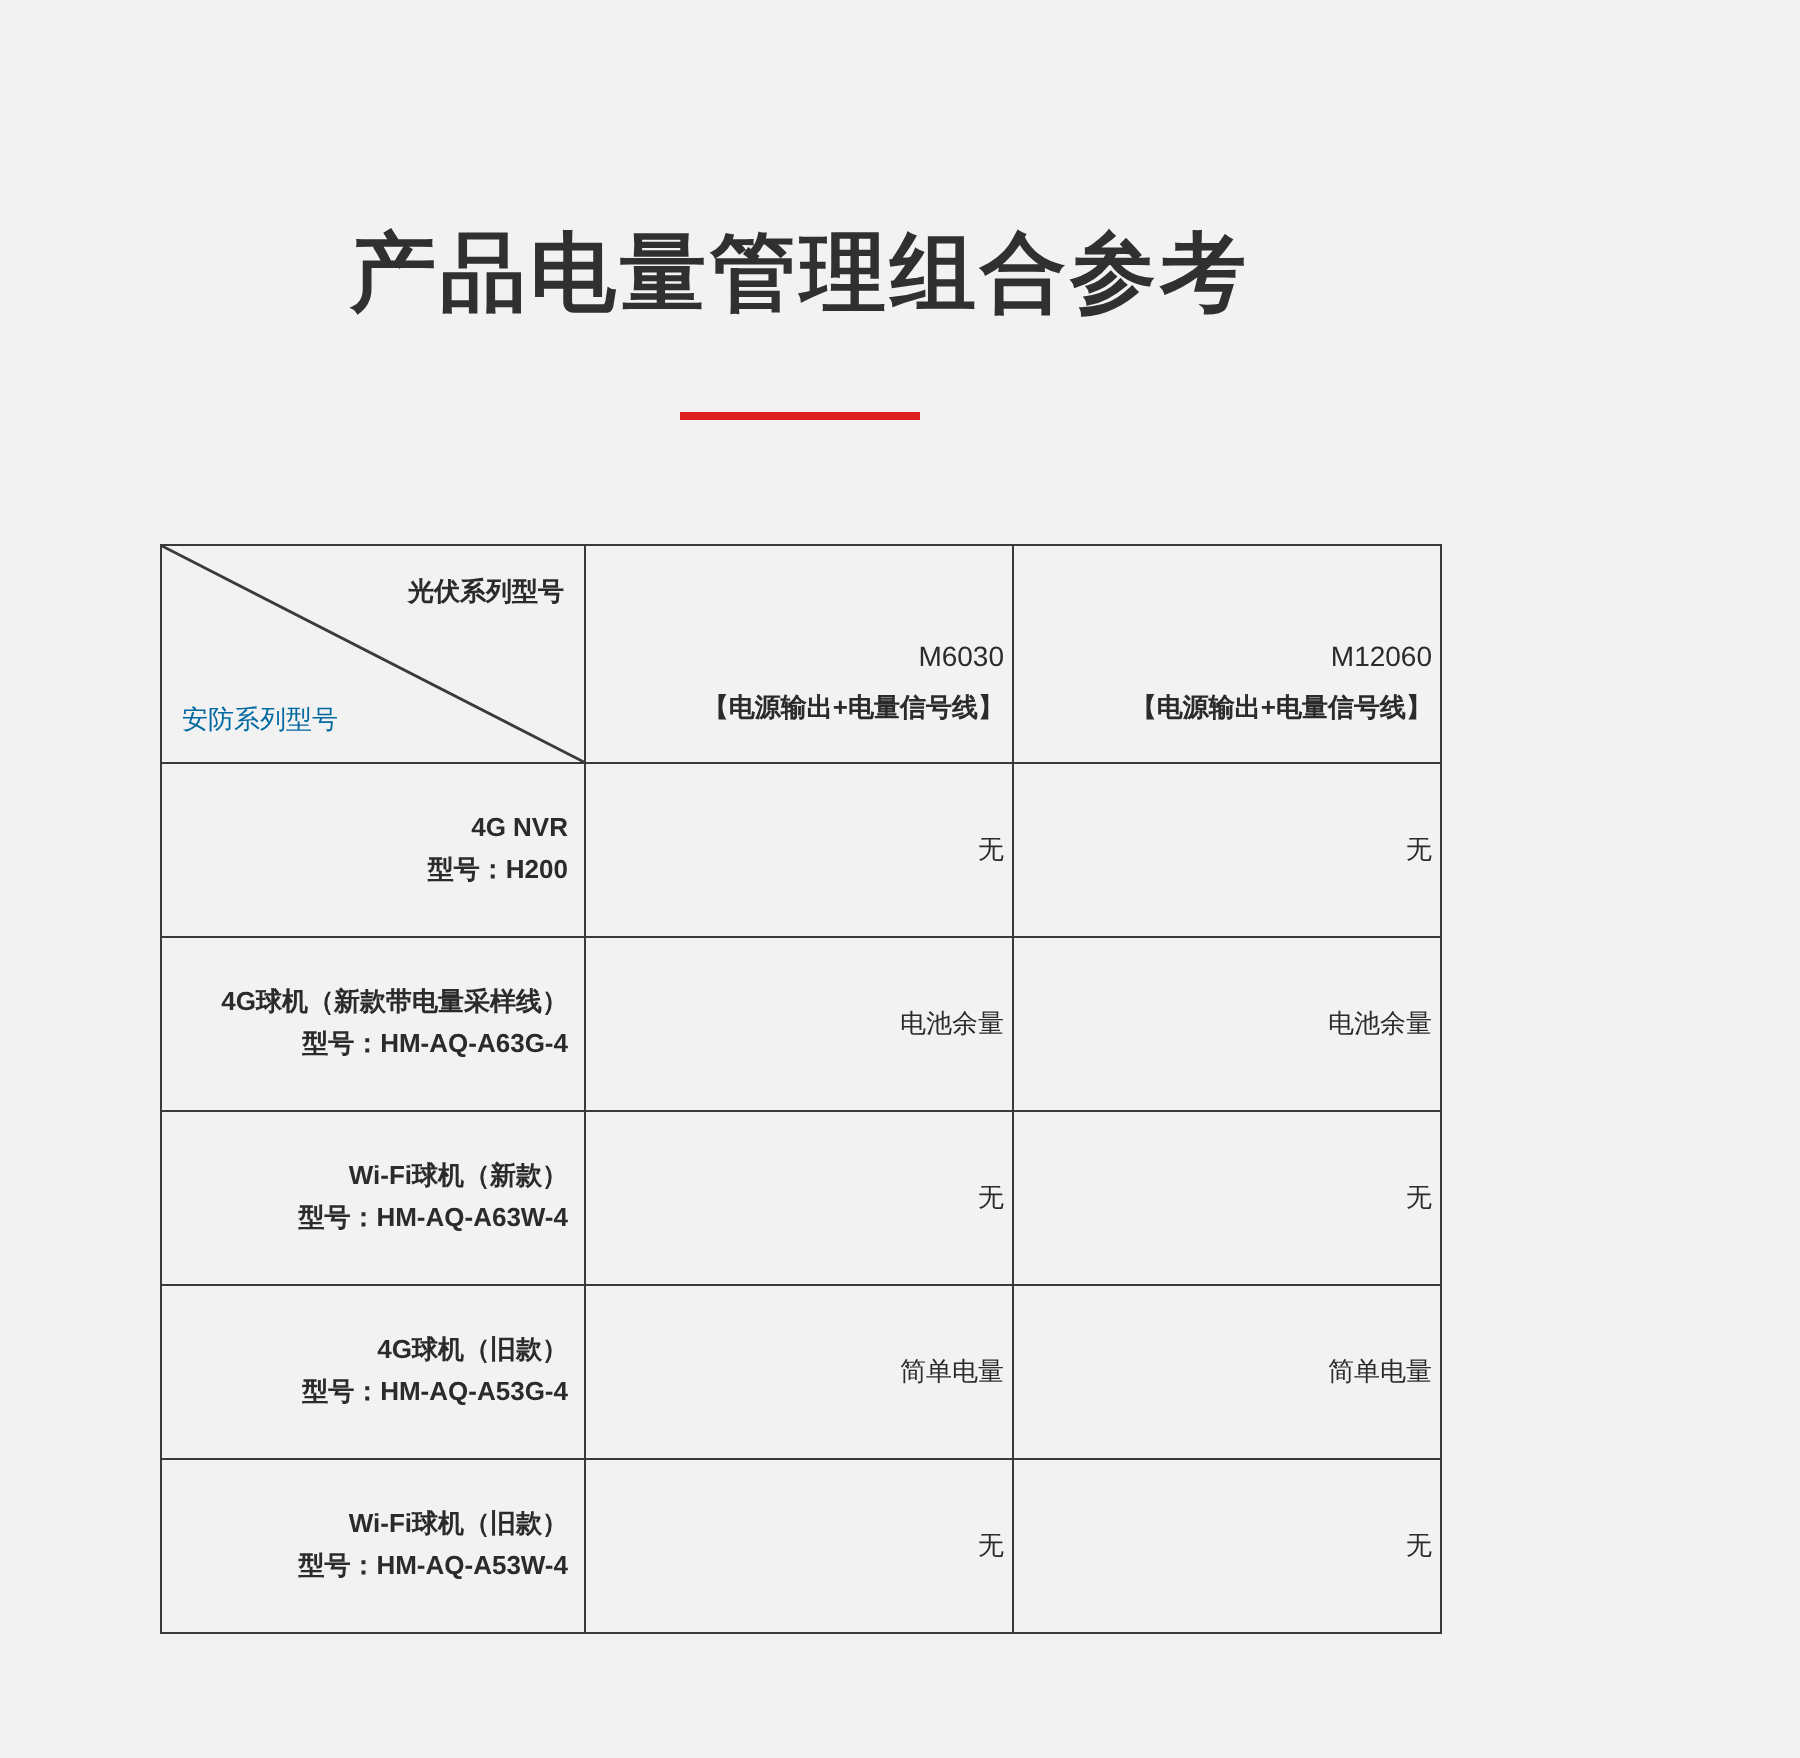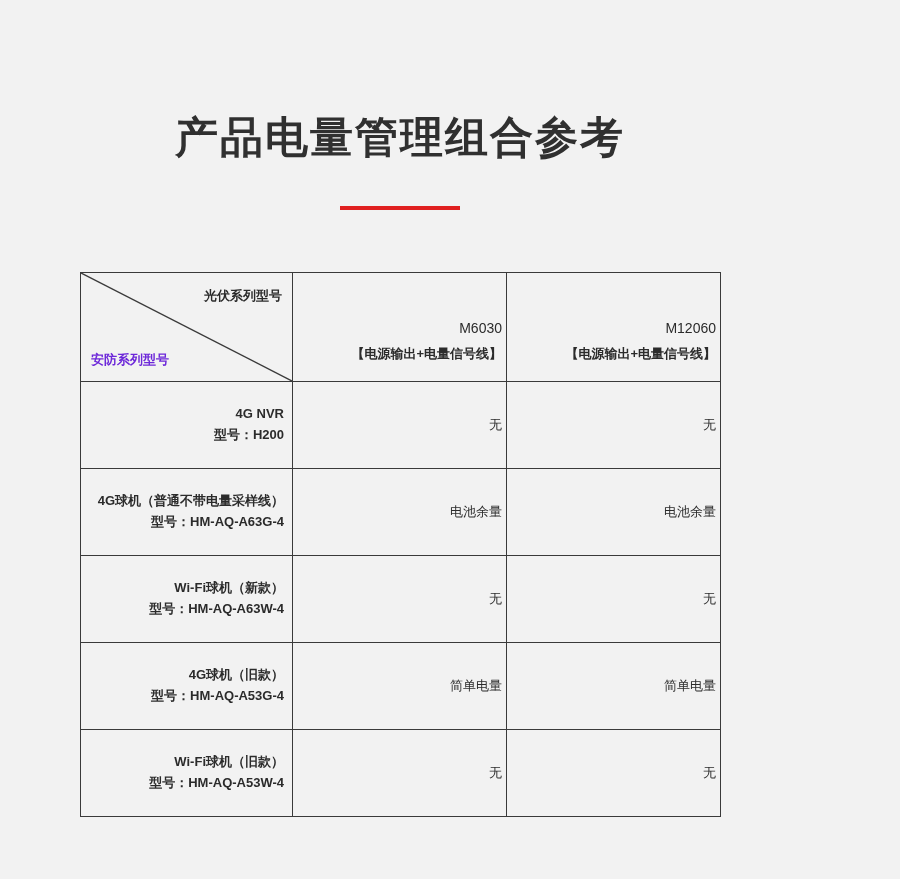--- a/index.html
+++ b/index.html
@@ -86,22 +86,22 @@
     top: 14px;
     font-size: 13px;
     font-weight: bold;
     color: #2b2b2b;
   }
   .corner .row-label {
     position: absolute;
     left: 10px;
     bottom: 12px;
     font-size: 13px;
-    font-weight: bold;
-    color: #6d28d9;
+    font-weight: normal;
+    color: #0369a1;
   }
 
   .head-cell {
     height: 96px;
     line-height: 1.9;
     font-size: 14px;
     font-weight: normal;
   }
   .head-cell .model {
     font-size: 14px;
@@ -176,21 +176,21 @@
             <span class="name">4G NVR</span>
             <span class="model">型号：H200</span>
           </td>
           <td class="value">无</td>
           <td class="value">无</td>
         </tr>
 
 
         <tr class="r-xtall">
           <td class="row-head">
-            <span class="name">4G球机（普通不带电量采样线）</span>
+            <span class="name">4G球机（新款带电量采样线）</span>
             <span class="model">型号：HM-AQ-A63G-4</span>
           </td>
           <td class="value">电池余量</td>
           <td class="value">电池余量</td>
         </tr>
 
         <tr class="r-tall">
           <td class="row-head">
             <span class="name">Wi-Fi球机（新款）</span>
             <span class="model">型号：HM-AQ-A63W-4</span>

